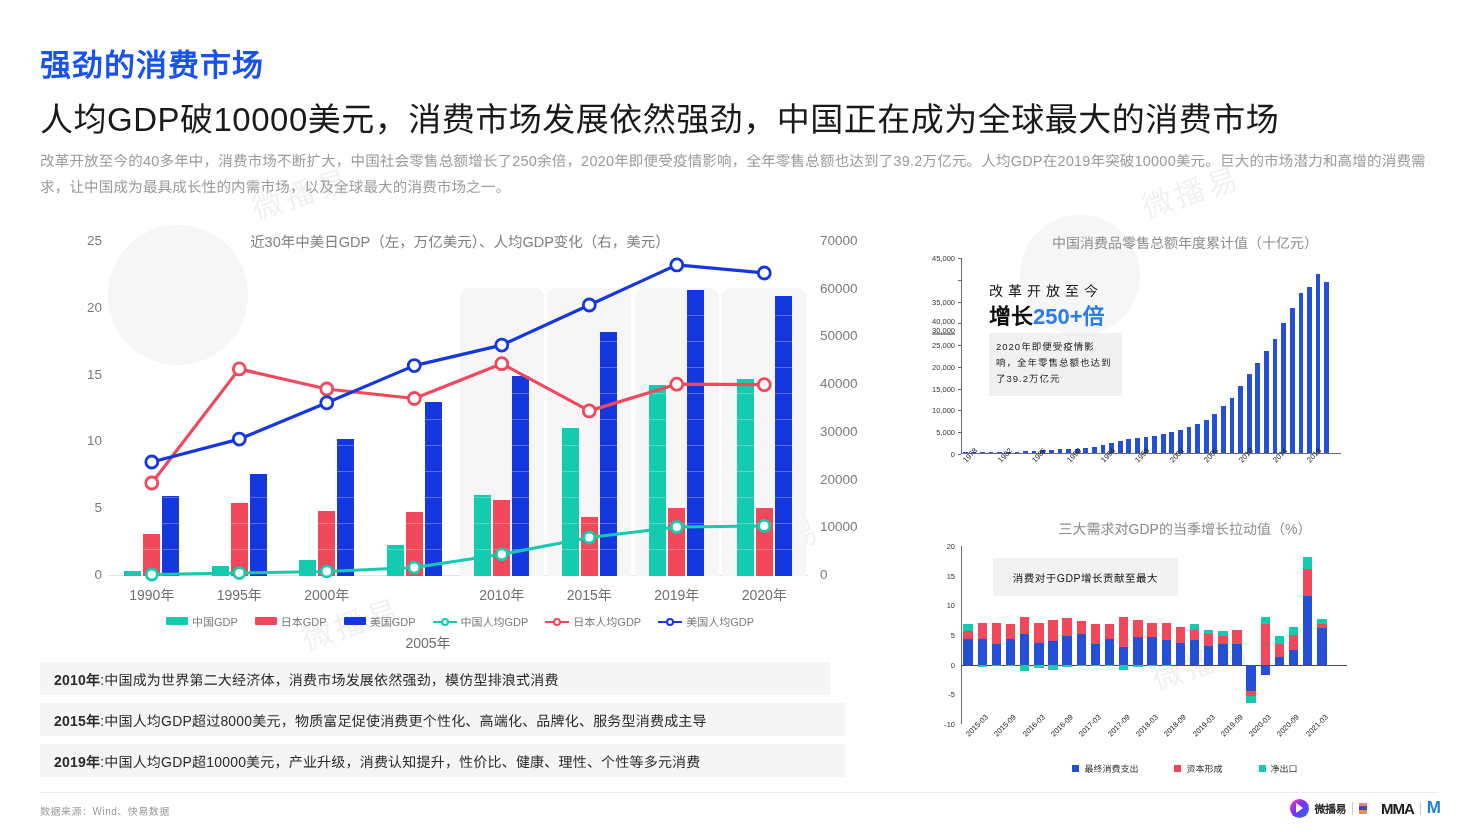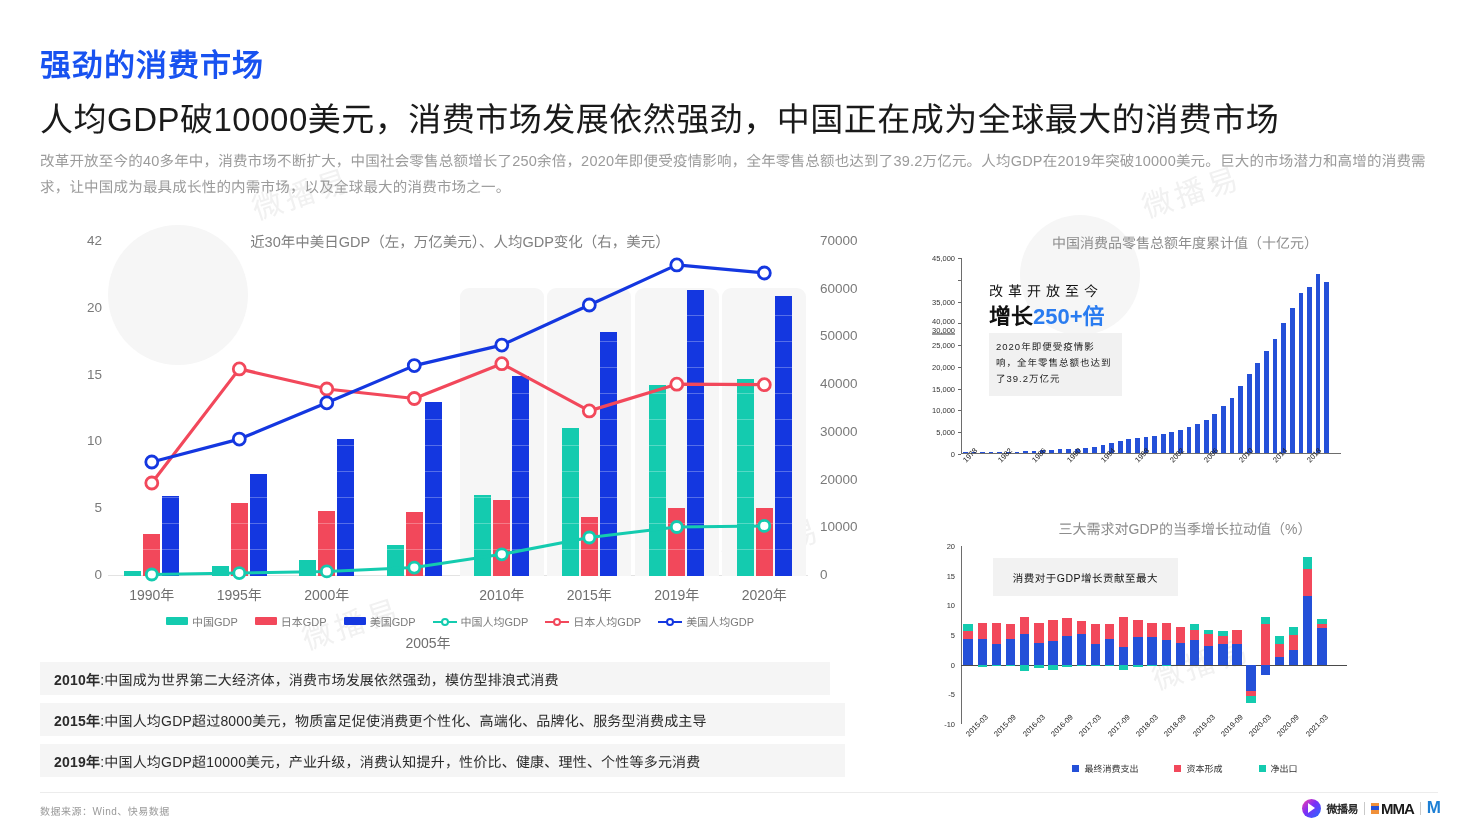--- a/index.html
+++ b/index.html
@@ -111,21 +111,21 @@
   .foot-src { position:absolute; left:40px; top:803px; font-size:10px; color:#9a9a9a; letter-spacing:.5px; }
   .foot-logo { position:absolute; right:38px; top:798px; display:flex; align-items:center; gap:6px; }
   .pl-badge { width:19px; height:19px; border-radius:50%;
               background:linear-gradient(135deg,#ff3ea5 0%,#7b2ff7 45%,#1f6dff 100%);
               position:relative; }
   .pl-badge::after { content:""; position:absolute; left:6.5px; top:4.5px;
               border-left:7px solid #fff; border-top:5px solid transparent;
               border-bottom:5px solid transparent; }
   .brandcn { font-size:11px; color:#2b2b2b; font-weight:bold; letter-spacing:-0.5px; }
   .divider { width:1px; height:13px; background:#c9c9c9; }
-  .mma { font-size:15px; font-weight:bold; color:#1a1a1a; letter-spacing:-1px; display:flex; align-items:center; gap:2px; }
+  .mma { font-size:15px; font-weight:bold; color:#1a1a1a; letter-spacing:-1px; display:flex; align-items:center; gap:14px; }
   .mma-bars { display:inline-block; width:8px; height:11px;
               background:linear-gradient(to bottom,#f0903a 0 3px,#2450d8 3px 7px,#f0903a 7px 11px); }
   .mm { font-size:17px; font-weight:bold; color:#1d7fd4; letter-spacing:-1px; }
 </style>
 </head>
 <body>
 
 <div class="slide">
 
   <div class="wm wm-circle" style="left:108px;top:225px;width:140px;height:140px;"></div>
@@ -348,21 +348,21 @@
             <em></em>
           </span>
           <span>美国人均GDP</span>
         </div>
       </div>
   <div class="axis-lbl" style="left: 46px; top: 339px; width: 26px; text-align: right;">0</div>
       <div class="axis-lbl" style="left: 46px; top: 272.2px; width: 26px; text-align: right;">5</div>
       <div class="axis-lbl" style="left: 46px; top: 205.4px; width: 26px; text-align: right;">10</div>
       <div class="axis-lbl" style="left: 46px; top: 138.6px; width: 26px; text-align: right;">15</div>
       <div class="axis-lbl" style="left: 46px; top: 71.8px; width: 26px; text-align: right;">20</div>
-      <div class="axis-lbl" style="left: 46px; top: 5px; width: 26px; text-align: right;">42</div>
+      <div class="axis-lbl" style="left: 46px; top: 5px; width: 26px; text-align: right;">25</div>
       <div class="axis-lbl" style="left: 790px; top: 339px;">0</div>
       <div class="axis-lbl" style="left: 790px; top: 291.286px;">10000</div>
       <div class="axis-lbl" style="left: 790px; top: 243.571px;">20000</div>
       <div class="axis-lbl" style="left: 790px; top: 195.857px;">30000</div>
       <div class="axis-lbl" style="left: 790px; top: 148.143px;">40000</div>
       <div class="axis-lbl" style="left: 790px; top: 100.429px;">50000</div>
       <div class="axis-lbl" style="left: 790px; top: 52.7143px;">60000</div>
       <div class="axis-lbl" style="left: 790px; top: 5px;">70000</div>
       <div class="xtick" style="left: 121.75px;">1990年</div>
       <div class="xtick" style="left: 209.25px;">1995年</div>

